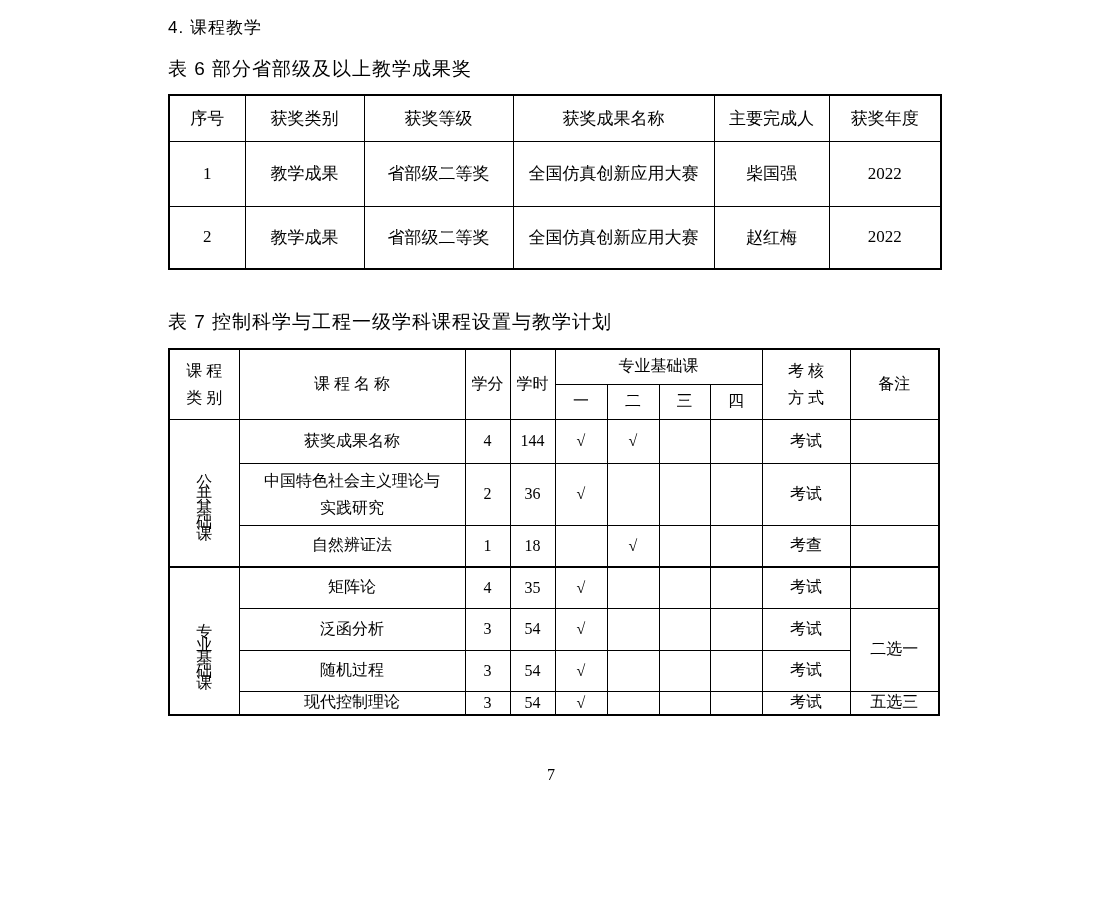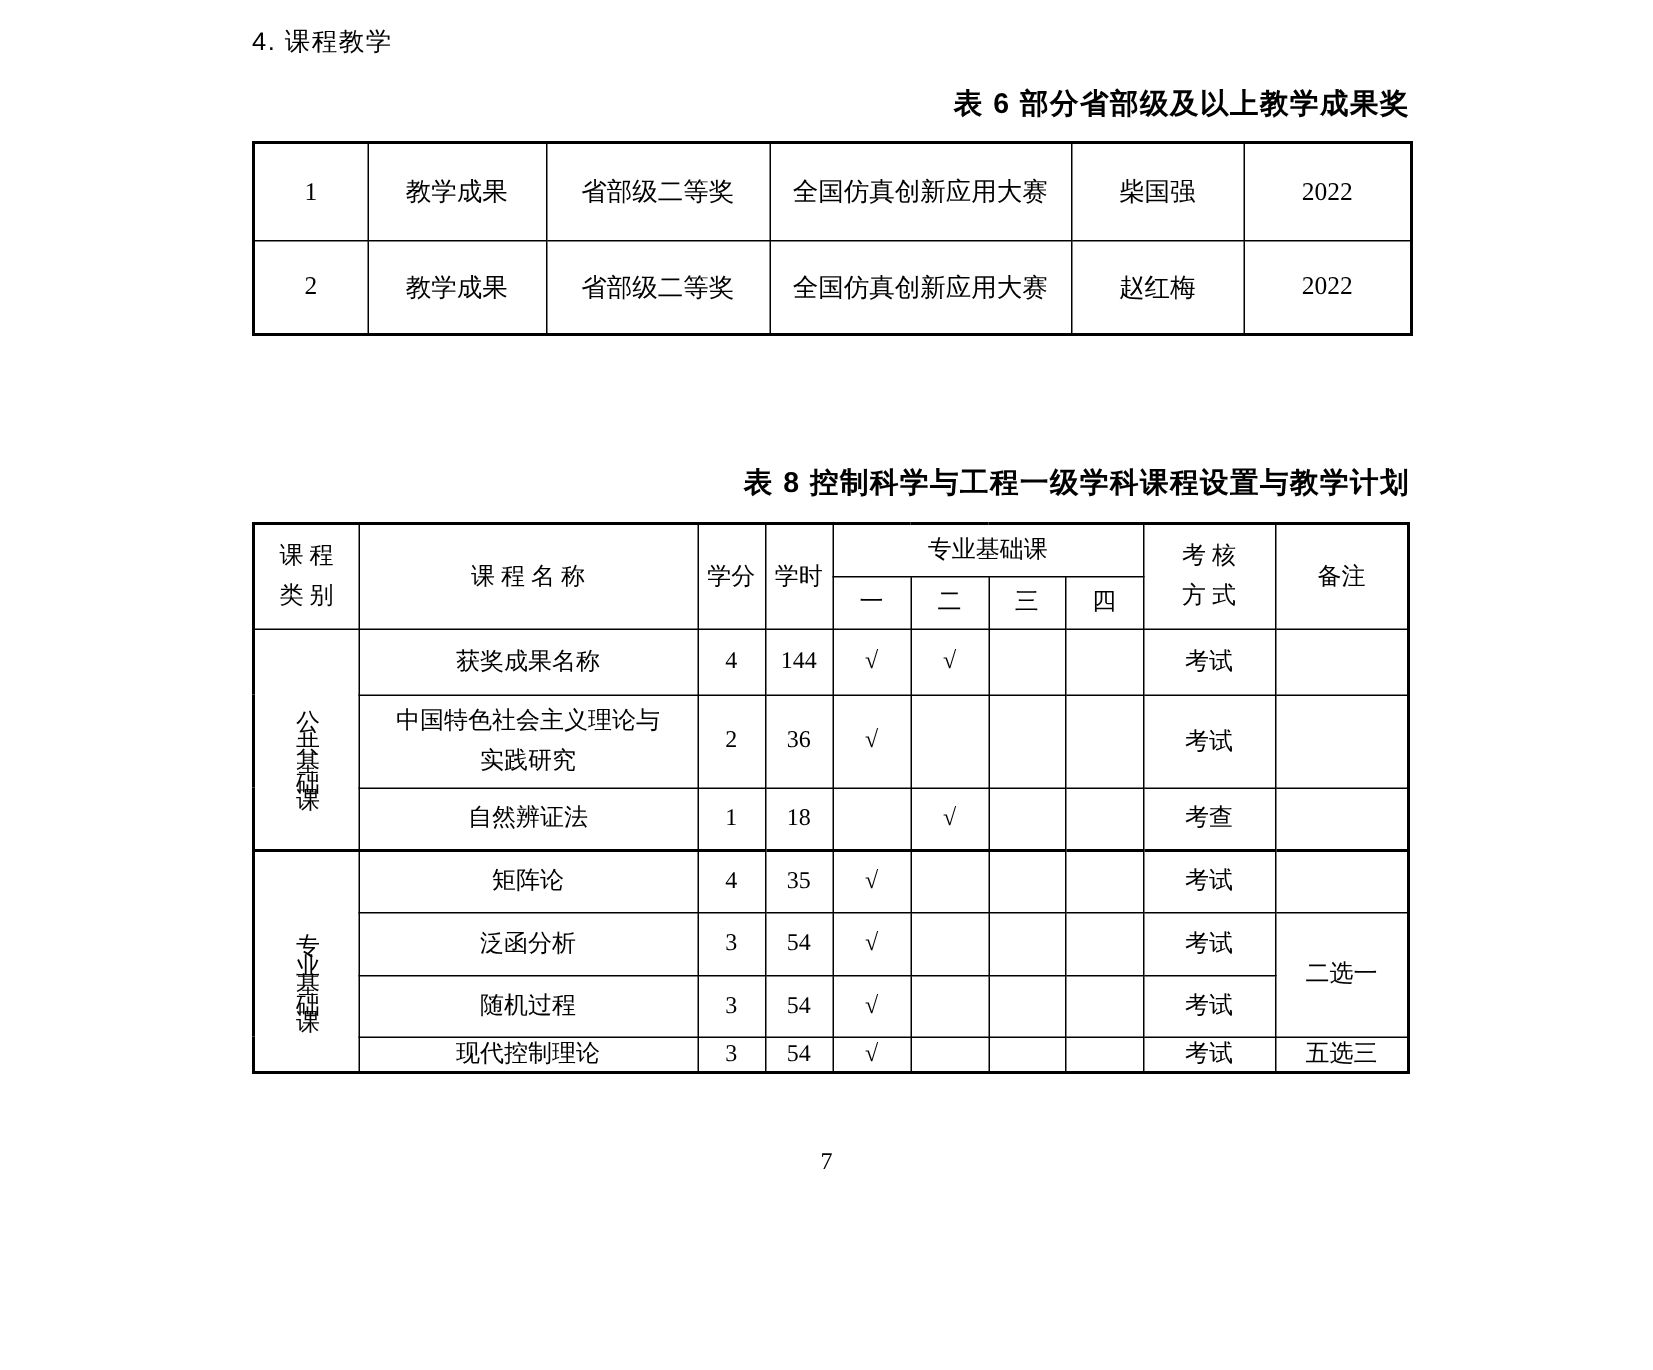--- a/index.html
+++ b/index.html
@@ -10,23 +10,23 @@
     color: #000;
     font-family: "Liberation Serif", "DejaVu Serif", serif;
   }
   .doc-heading {
     position: absolute; left: 168px; top: 16px;
     font-family: "Liberation Sans", "DejaVu Sans", sans-serif;
     font-weight: 400; font-size: 17px; letter-spacing: 1px;
   }
   .table-title {
     position: absolute; left: 168px; width: 772px;
-    text-align: right;
+    text-align: left;
     font-family: "Liberation Sans", "DejaVu Sans", sans-serif;
-    font-weight: 700; font-size: 19px; letter-spacing: 1px;
+    font-weight: 400; font-size: 19px; letter-spacing: 1px;
   }
   #t6-title { top: 56px; }
   #t7-title { top: 309px; }
   table {
     position: absolute; left: 168px;
     border-collapse: collapse; table-layout: fixed;
     border: 2px solid #000;
   }
   #table6 { top: 94px; width: 772px; }
   #table7 { top: 348px; width: 770px; border-radius: 14px; }
@@ -65,40 +65,48 @@
 <table id="table6">
   <colgroup>
     <col style="width:76px">
       <col style="width:119px">
       <col style="width:149px">
     <col style="width:201px">
       <col style="width:115px">
       <col style="width:112px">
   </colgroup>
   <tbody>
+      <tr style="height:46px">
+    <th>序号</th>
+    <th>获奖类别</th>
+    <th>获奖等级</th>
+    <th>获奖成果名称</th>
+    <th>主要完成人</th>
+    <th>获奖年度</th>
+  </tr>
   <tr style="height:65px">
     <td class="num">1</td>
     <td>教学成果</td>
     <td>省部级二等奖</td>
     <td>全国仿真创新应用大赛</td>
     <td>柴国强</td>
     <td class="num">2022</td>
   </tr>
   <tr style="height:63px">
     <td class="num">2</td>
     <td>教学成果</td>
     <td>省部级二等奖</td>
     <td>全国仿真创新应用大赛</td>
     <td>赵红梅</td>
     <td class="num">2022</td>
   </tr>
 </tbody>
   </table>
 
-<div id="t7-title" class="table-title">表 8 控制科学与工程一级学科课程设置与教学计划</div>
+<div id="t7-title" class="table-title">表 7 控制科学与工程一级学科课程设置与教学计划</div>
 
 <table id="table7">
   <colgroup>
     <col style="width:70px">
       <col style="width:226px">
       <col style="width:45px">
       <col style="width:45px">
     <col style="width:52px">
       <col style="width:52px">
       <col style="width:51px">

